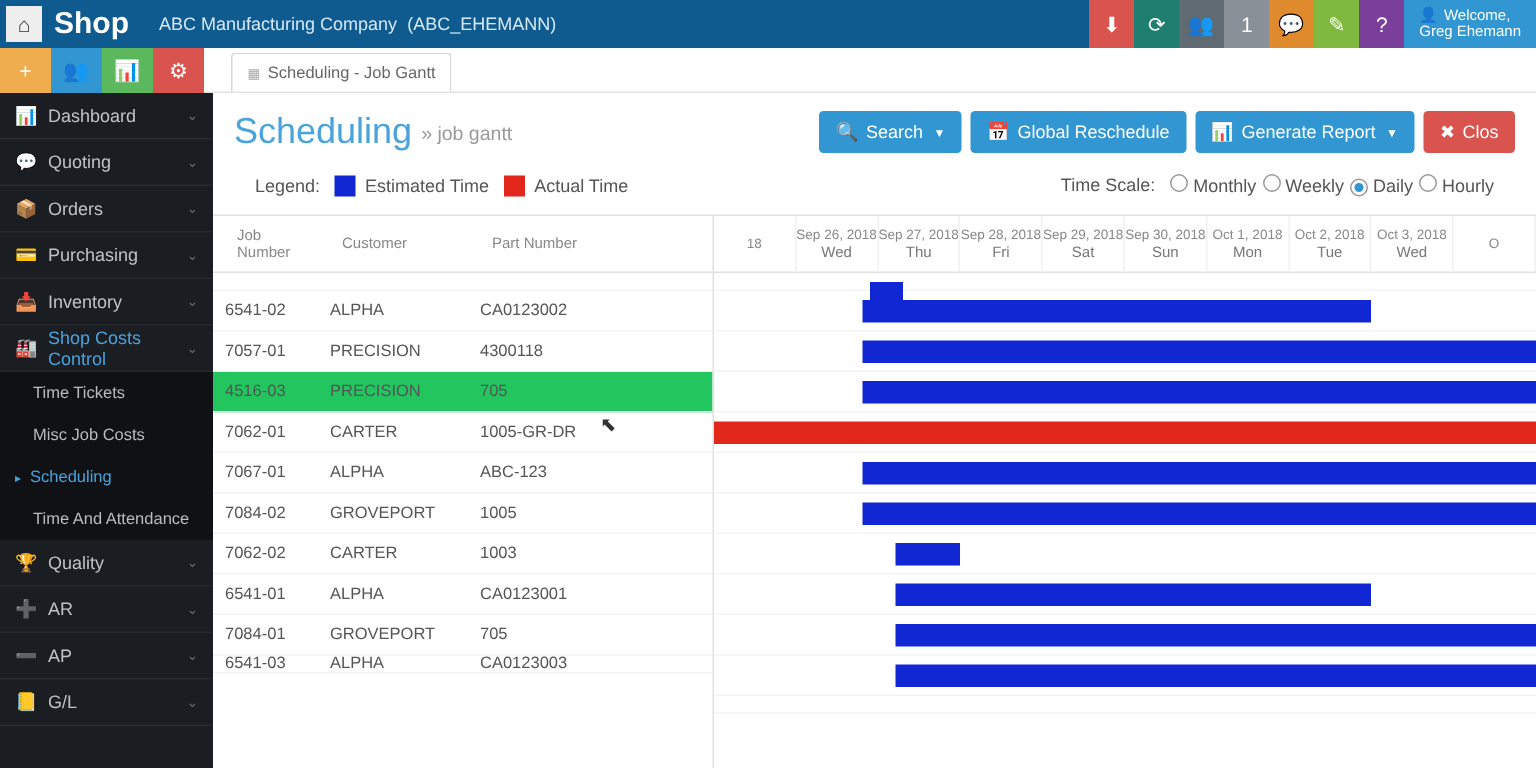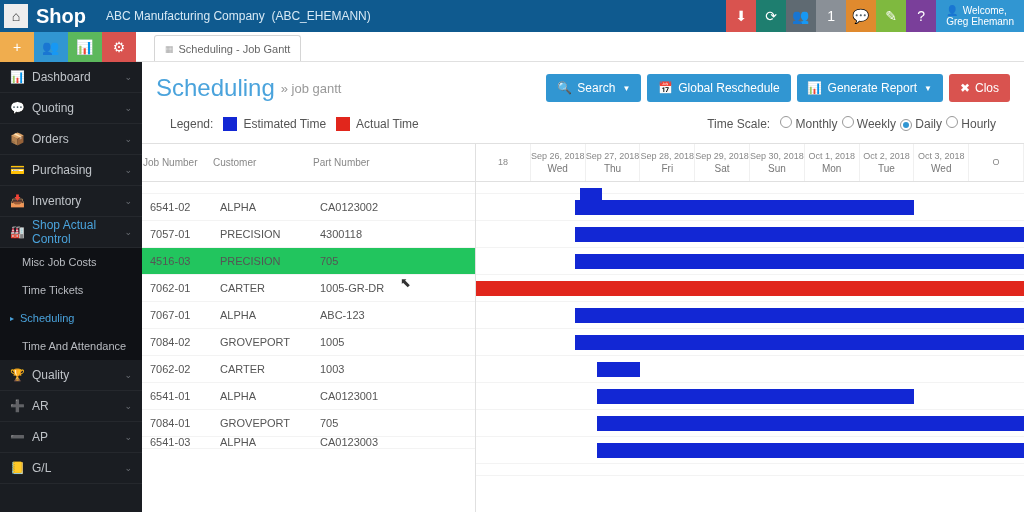--- a/index.html
+++ b/index.html
@@ -39,33 +39,33 @@
 .page-title { font-size: 24px; color: #4aa3dc; font-weight: normal; }
 .page-sub { font-size: 13px; color: #999; margin-left: 6px; }
 .title-buttons { margin-left: auto; display: flex; gap: 6px; }
 .btn { background: #3196d2; color: white; border: none; border-radius: 3px; padding: 7px 11px; font-size: 12px; display: flex; align-items: center; gap: 5px; cursor: pointer; }
 .btn.danger { background: #d9534f; }
 .btn .caret { font-size: 8px; margin-left: 2px; }
 
 
 .legend-row { display: flex; align-items: center; padding: 0 28px 12px 28px; font-size: 12px; color: #555; }
 .legend-swatch { width: 14px; height: 14px; display: inline-block; margin: 0 6px 0 10px; vertical-align: middle; }
-.timescale { margin-left: auto; display: flex; align-items: center; gap: 6px; }
+.timescale { margin-left: auto; display: flex; gap: 6px; }
 .radio { width: 12px; height: 12px; border: 1px solid #999; border-radius: 50%; display: inline-flex; align-items: center; justify-content: center; }
 .radio.active::after { content: ""; width: 6px; height: 6px; background: #3196d2; border-radius: 50%; }
 
 
 .gantt { flex: 1; display: flex; border-top: 1px solid #e0e0e0; overflow: hidden; position: relative; }
 .gantt-left { width: 334px; border-right: 1px solid #e0e0e0; overflow: hidden; }
 .gantt-right { flex: 1; overflow: hidden; position: relative; }
 
 
 .gl-head, .gr-head { height: 38px; border-bottom: 1px solid #e0e0e0; font-size: 10px; color: #888; }
 .gl-head { display: flex; align-items: center; }
-.gl-head .col { padding-left: 1px; }
+.gl-head .col { padding-left: 16px; }
 .col-jn { width: 70px; }
 .col-cust { width: 100px; }
 .col-pn { flex: 1; }
 
 .gr-head { display: flex; }
 .gr-col { flex: 1; text-align: center; display: flex; flex-direction: column; justify-content: center; border-right: 1px solid #f0f0f0; }
 .gr-date { font-size: 9px; color: #888; }
 .gr-day { font-size: 10px; color: #777; margin-top: 2px; }
 
 
@@ -149,25 +149,25 @@
         <span class="lbl">Purchasing</span>
         <span class="chev">⌄</span>
       </div>
       <div class="nav-item">
         <span class="nav-icon">📥</span>
         <span class="lbl">Inventory</span>
         <span class="chev">⌄</span>
       </div>
       <div class="nav-item active-parent">
         <span class="nav-icon">🏭</span>
-        <span class="lbl">Shop Actual Control</span>
-        <span class="chev">⌄</span>
-      </div>
+        <span class="lbl">Shop Costs Control</span>
+        <span class="chev">⌄</span>
+      </div>
+      <div class="nav-sub">Time Tickets</div>
       <div class="nav-sub">Misc Job Costs</div>
-      <div class="nav-sub">Time Tickets</div>
       <div class="nav-sub active"><span style="margin-left:-12px;margin-right:6px;font-size:8px;">▸</span>Scheduling</div>
       <div class="nav-sub">Time And Attendance</div>
       <div class="nav-item">
         <span class="nav-icon">🏆</span>
         <span class="lbl">Quality</span>
         <span class="chev">⌄</span>
       </div>
       <div class="nav-item">
         <span class="nav-icon">➕</span>
         <span class="lbl">AR</span>

